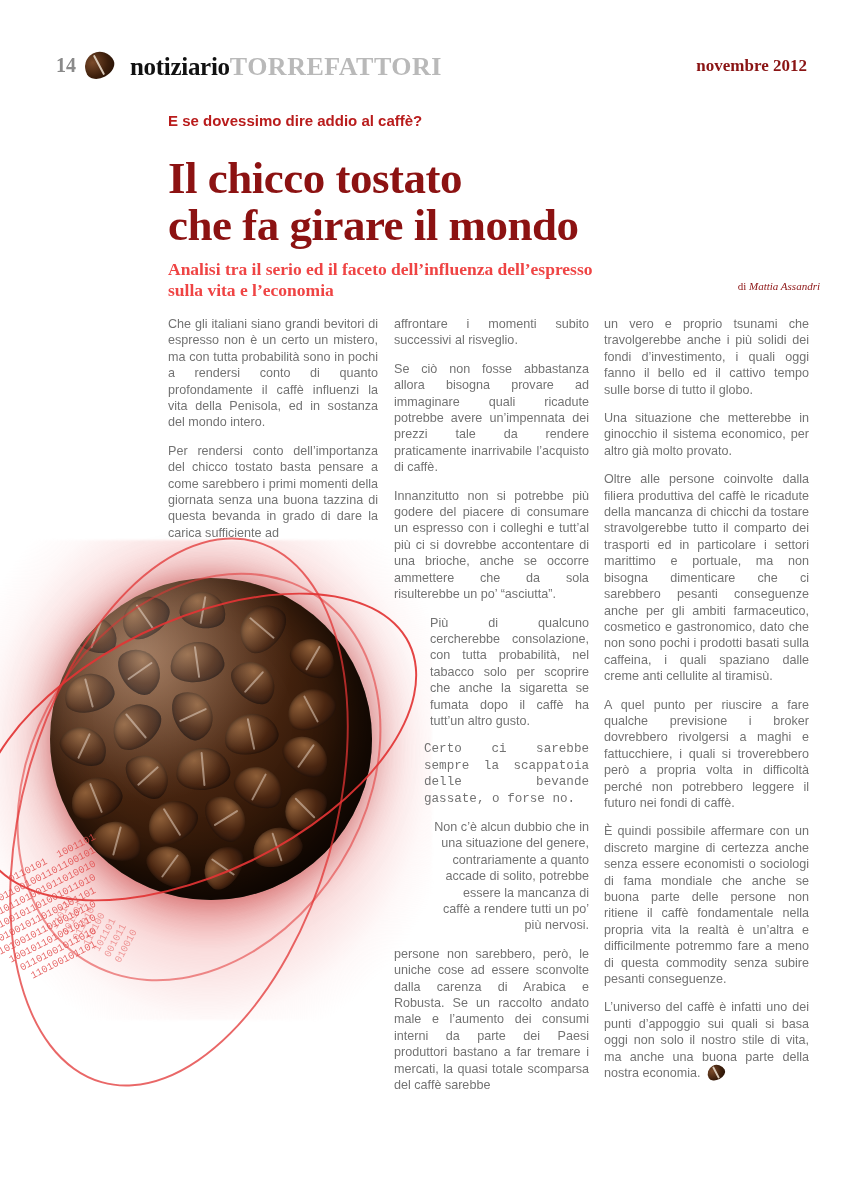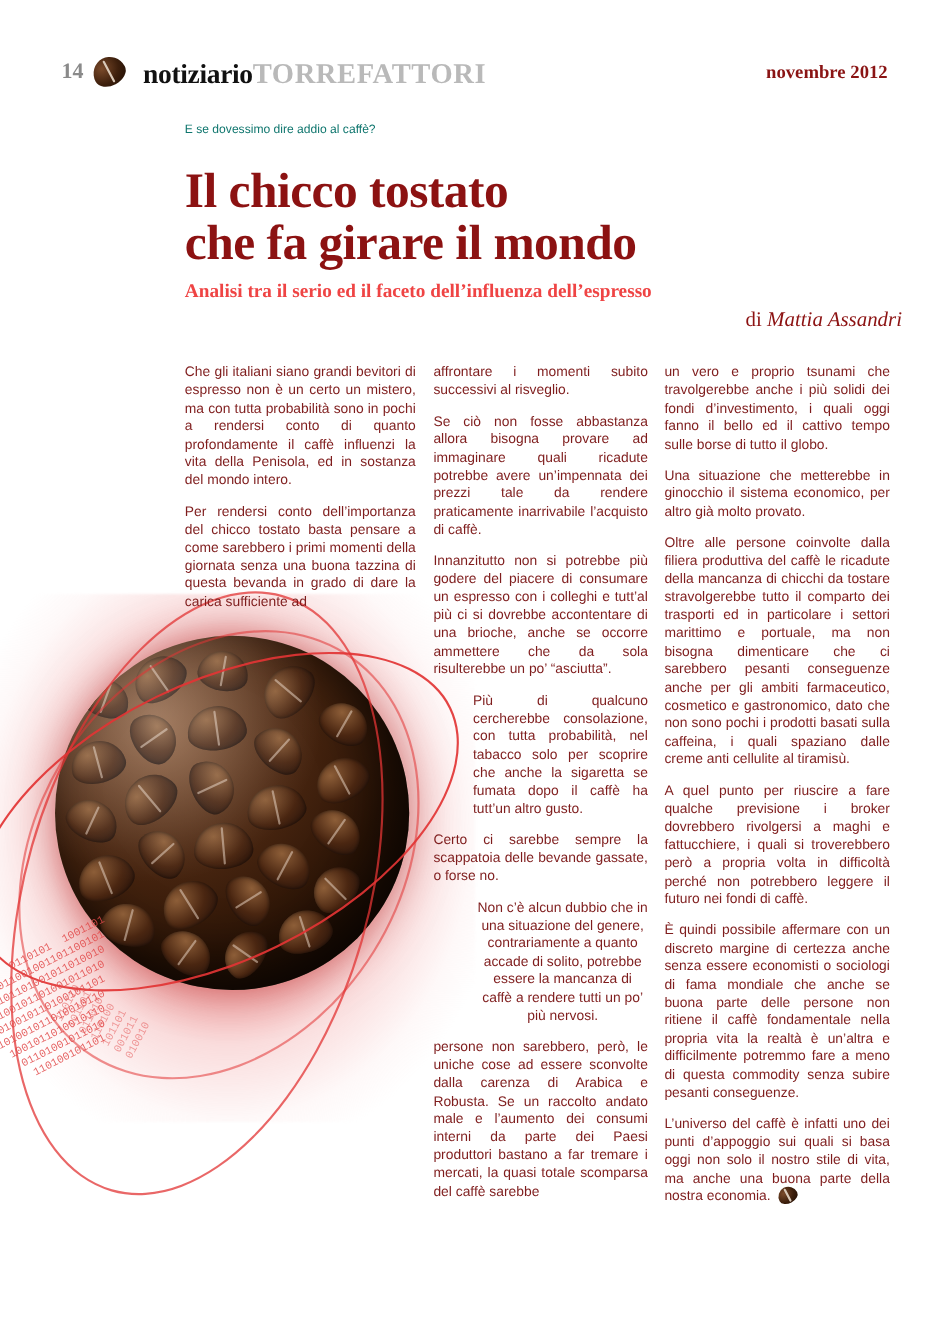--- a/index.html
+++ b/index.html
@@ -42,39 +42,39 @@
   .issue-date{
     position:absolute;right:48px;top:12px;
     font-size:17px;font-weight:bold;color:#8a1414;
     font-family:"Liberation Serif", serif;
     text-align:center;
   }
 
   
   .titleblock{position:absolute;left:168px;top:112px;width:670px;}
   .kicker{
-    font-size:11px;font-weight:normal;color:#0f766e;
+    font-size:15px;font-weight:bold;color:#b91c1c;
     font-family:"Liberation Sans", sans-serif;
     margin-bottom:6px;
   }
   .headline{
     font-family:"Liberation Serif", serif;
     font-size:45px;line-height:1.04;font-weight:bold;color:#8c1212;
     letter-spacing:-0.5px;
     margin-top:26px;
   }
   .subhead{
     font-family:"Liberation Serif", serif;
     font-size:17.5px;line-height:1.22;font-weight:bold;color:#ef4444;
     margin-top:10px;
   }
   .byline{
     position:absolute;right:18px;top:168px;
     font-family:"Liberation Serif", serif;
-    font-size:19px;color:#8c1212;
+    font-size:11px;color:#8c1212;
   }
   .byline i{font-style:italic;}
 
   
   .art{
     position:absolute;left:-38px;top:500px;width:520px;height:700px;
     pointer-events:none;
   }
   .halo{
     position:absolute;left:20px;top:40px;width:450px;height:480px;
@@ -115,22 +115,22 @@
   .orbit.o3{left:20px;top:110px;width:430px;height:330px;transform:rotate(-58deg);border-color:rgba(226,52,52,.55);}
   .binary{
     position:absolute;left:10px;top:300px;width:420px;height:230px;
     color:#e24a4a;font-family:"Liberation Mono", monospace;font-size:10px;
     line-height:12px;opacity:.85;transform:rotate(-27deg);white-space:pre;
   }
   .binary.b2{left:120px;top:250px;width:260px;opacity:.5;transform:rotate(-62deg);}
 
   
   .col{
-    position:absolute;top:330px;
-    font-size:12.6px;line-height:16.4px;color:#7f1d1d;
+    position:absolute;top:316px;
+    font-size:12.6px;line-height:16.4px;color:#737373;
     text-align:justify;
   }
   .col p{margin:0 0 12px 0;}
   .col1{left:168px;width:210px;}
   .col2{left:394px;width:195px;}
   .col3{left:604px;width:205px;}
 
   .end-bean{
     display:inline-block;width:18px;height:15px;vertical-align:-3px;
     margin-left:6px;
@@ -158,20 +158,21 @@
   </div>
 
   <div class="titleblock">
     <div class="kicker">E se dovessimo dire addio al caffè?</div>
     <div class="headline">
       <div>Il chicco tostato</div>
       <div>che fa girare il mondo</div>
     </div>
     <div class="subhead">
       <div>Analisi tra il serio ed il faceto dell’influenza dell’espresso</div>
+      <div>sulla vita e l’economia</div>
     </div>
     <div class="byline">
       <span>di </span><i>Mattia Assandri</i>
     </div>
   </div>
 
   <div class="art">
     <div class="halo"></div>
 
     <div class="globe">
@@ -229,22 +230,22 @@
   <div class="col col1">
     <p>Che gli italiani siano grandi bevitori di espresso non è un certo un mistero, ma con tutta probabilità sono in pochi a rendersi conto di quanto profondamente il caffè influenzi la vita della Penisola, ed in sostanza del mondo intero.</p>
     <p>Per rendersi conto dell’importanza del chicco tostato basta pensare a come sarebbero i primi momenti della giornata senza una buona tazzina di questa bevanda in grado di dare la carica sufficiente ad</p>
   </div>
 
   <div class="col col2">
     <p>affrontare i momenti subito successivi al risveglio.</p>
     <p>Se ciò non fosse abbastanza allora bisogna provare ad immaginare quali ricadute potrebbe avere un’impennata dei prezzi tale da rendere praticamente inarrivabile l’acquisto di caffè.</p>
     <p>Innanzitutto non si potrebbe più godere del piacere di consumare un espresso con i colleghi e tutt’al più ci si dovrebbe accontentare di una brioche, anche se occorre ammettere che da sola risulterebbe un po’ “asciutta”.</p>
     <p style="margin-left:36px;">Più di qualcuno cercherebbe consolazione, con tutta probabilità, nel tabacco solo per scoprire che anche la sigaretta se fumata dopo il caffè ha tutt’un altro gusto.</p>
-    <p style="">Certo ci sarebbe sempre la scappatoia delle bevande gassate, o forse no.</p>
-    <p style="margin-left:40px;text-align:center;">Non c’è alcun dubbio che in una situazione del genere, contrariamente a quanto accade di solito, potrebbe essere la mancanza di caffè a rendere tutti un po’ più nervosi.</p>
+    <p style="margin-left:30px;font-family:Liberation Mono, monospace;">Certo ci sarebbe sempre la scappatoia delle bevande gassate, o forse no.</p>
+    <p style="margin-left:40px;text-align:right;">Non c’è alcun dubbio che in una situazione del genere, contrariamente a quanto accade di solito, potrebbe essere la mancanza di caffè a rendere tutti un po’ più nervosi.</p>
     <p>persone non sarebbero, però, le uniche cose ad essere sconvolte dalla carenza di Arabica e Robusta. Se un raccolto andato male e l’aumento dei consumi interni da parte dei Paesi produttori bastano a far tremare i mercati, la quasi totale scomparsa del caffè sarebbe</p>
   </div>
 
   <div class="col col3">
     <p>un vero e proprio tsunami che travolgerebbe anche i più solidi dei fondi d’investimento, i quali oggi fanno il bello ed il cattivo tempo sulle borse di tutto il globo.</p>
     <p>Una situazione che metterebbe in ginocchio il sistema economico, per altro già molto provato.</p>
     <p>Oltre alle persone coinvolte dalla filiera produttiva del caffè le ricadute della mancanza di chicchi da tostare stravolgerebbe tutto il comparto dei trasporti ed in particolare i settori marittimo e portuale, ma non bisogna dimenticare che ci sarebbero pesanti conseguenze anche per gli ambiti farmaceutico, cosmetico e gastronomico, dato che non sono pochi i prodotti basati sulla caffeina, i quali spaziano dalle creme anti cellulite al tiramisù.</p>
     <p>A quel punto per riuscire a fare qualche previsione i broker dovrebbero rivolgersi a maghi e fattucchiere, i quali si troverebbero però a propria volta in difficoltà perché non potrebbero leggere il futuro nei fondi di caffè.</p>
     <p>È quindi possibile affermare con un discreto margine di certezza anche senza essere economisti o sociologi di fama mondiale che anche se buona parte delle persone non ritiene il caffè fondamentale nella propria vita la realtà è un’altra e difficilmente potremmo fare a meno di questa commodity senza subire pesanti conseguenze.</p>
     <p><span>L’universo del caffè è infatti uno dei punti d’appoggio sui quali si basa oggi non solo il  nostro stile di vita, ma anche una buona parte della nostra economia.</span><span class="end-bean"></span></p>

